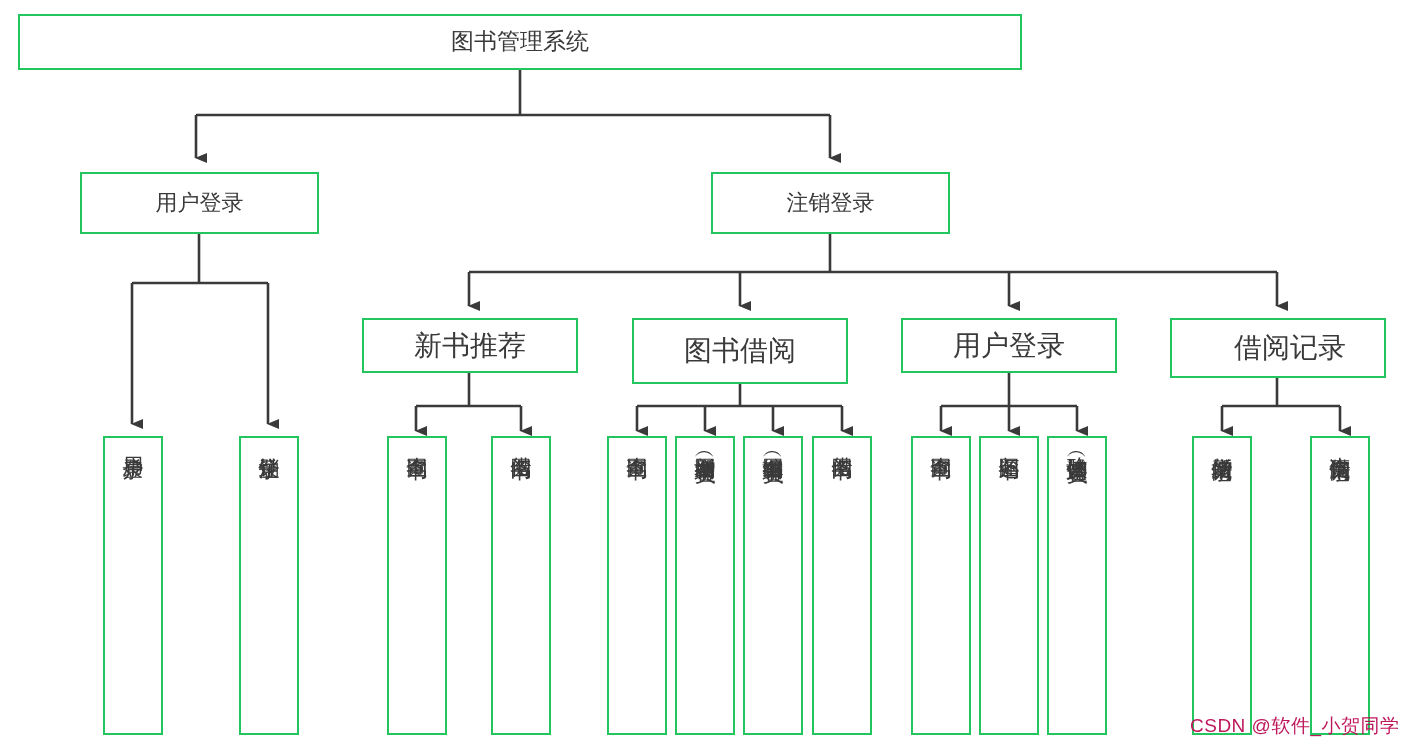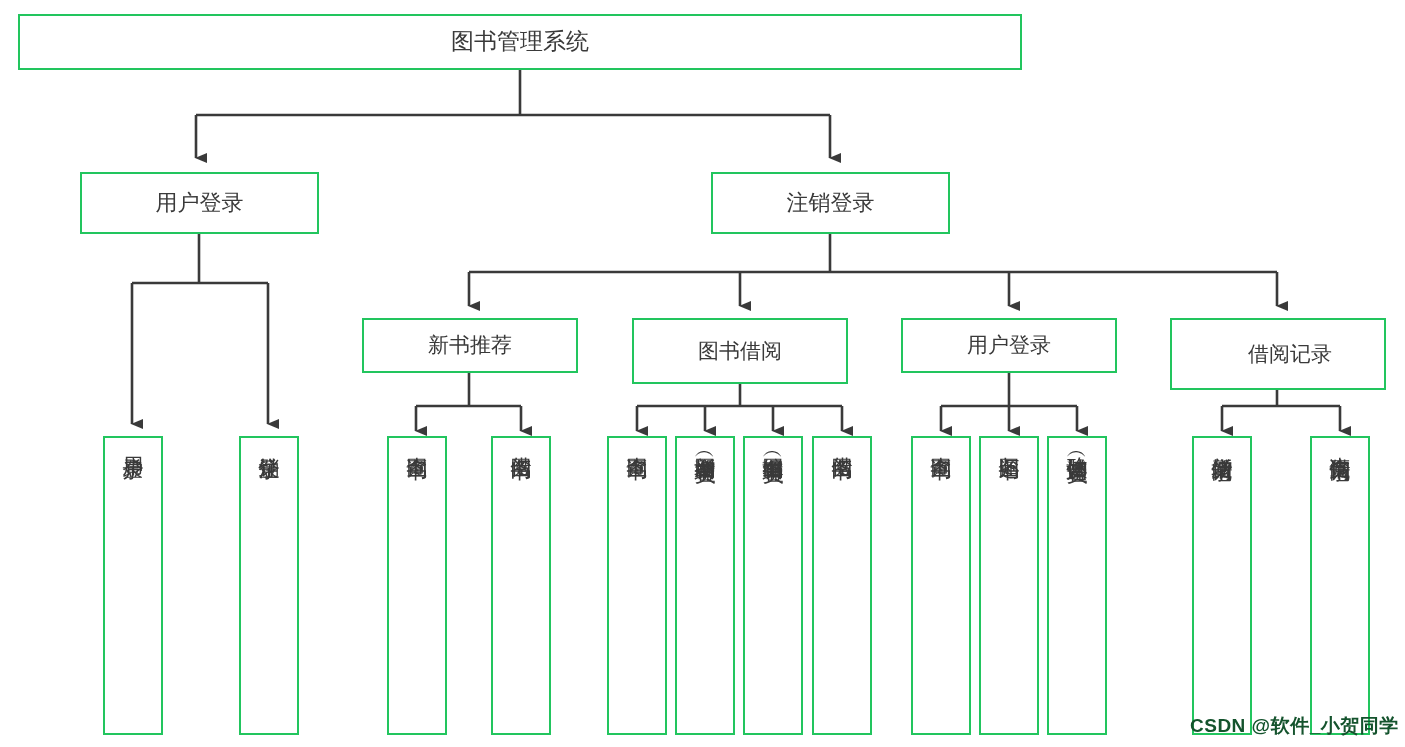--- a/index.html
+++ b/index.html
@@ -36,41 +36,40 @@
     color: #3a3a3a;
   }
   .node .label {
     display: block;
     text-align: center;
     line-height: 1.18;
     white-space: nowrap;
   }
   .node-root .label { font-size: 23px; }
   .node-l1 .label { font-size: 22px; }
-  .node-l2 .label { font-size: 21px; font-family: Liberation Serif, serif; }
+  .node-l2 .label { font-size: 28px; font-family: Liberation Serif, serif; }
   .node-leaf {
     align-items: flex-start;
     justify-content: center;
     padding-top: 2px;
   }
   .node-leaf .label {
     font-size: 21px;
     writing-mode: vertical-rl;
     text-orientation: upright;
     letter-spacing: 1px;
     line-height: 1.05;
     max-height: 100%;
   }
   .watermark {
     position: absolute;
     font-size: 19px;
-    color: #14532d;
+    color: #be185d;
     white-space: nowrap;
     letter-spacing: 0.5px;
-    font-weight: bold;
   }
 </style>
 </head>
 <body>
 
 <div id="canvas">
 
   <svg id="wires" viewBox="0 0 1405 747" xmlns="http://www.w3.org/2000/svg">
     <defs>
       <marker id="arrow" viewBox="0 0 10 12" refX="5" refY="11" markerWidth="10" markerHeight="12" orient="auto-start-reverse" markerUnits="userSpaceOnUse">
@@ -138,21 +137,21 @@
   </div>
 
   <div class="node node-l2" style="left:632px; top:318px; width:216px; height:66px;">
     <span class="label">图书借阅</span>
   </div>
 
   <div class="node node-l2" style="left:901px; top:318px; width:216px; height:55px;">
     <span class="label">用户登录</span>
   </div>
 
-  <div class="node node-l2" style="left:1170px; top:318px; width:216px; height:72px;padding-left:24px;">
+  <div class="node node-l2" style="left:1170px; top:318px; width:216px; height:60px;padding-left:24px;">
     <span class="label">借阅记录</span>
   </div>
 
   <div class="node node-leaf" style="left:103px; top:436px; width:60px; height:299px;">
     <span class="label">用户登录</span>
   </div>
 
   <div class="node node-leaf" style="left:239px; top:436px; width:60px; height:299px;">
     <span class="label">注销登录</span>
   </div>

